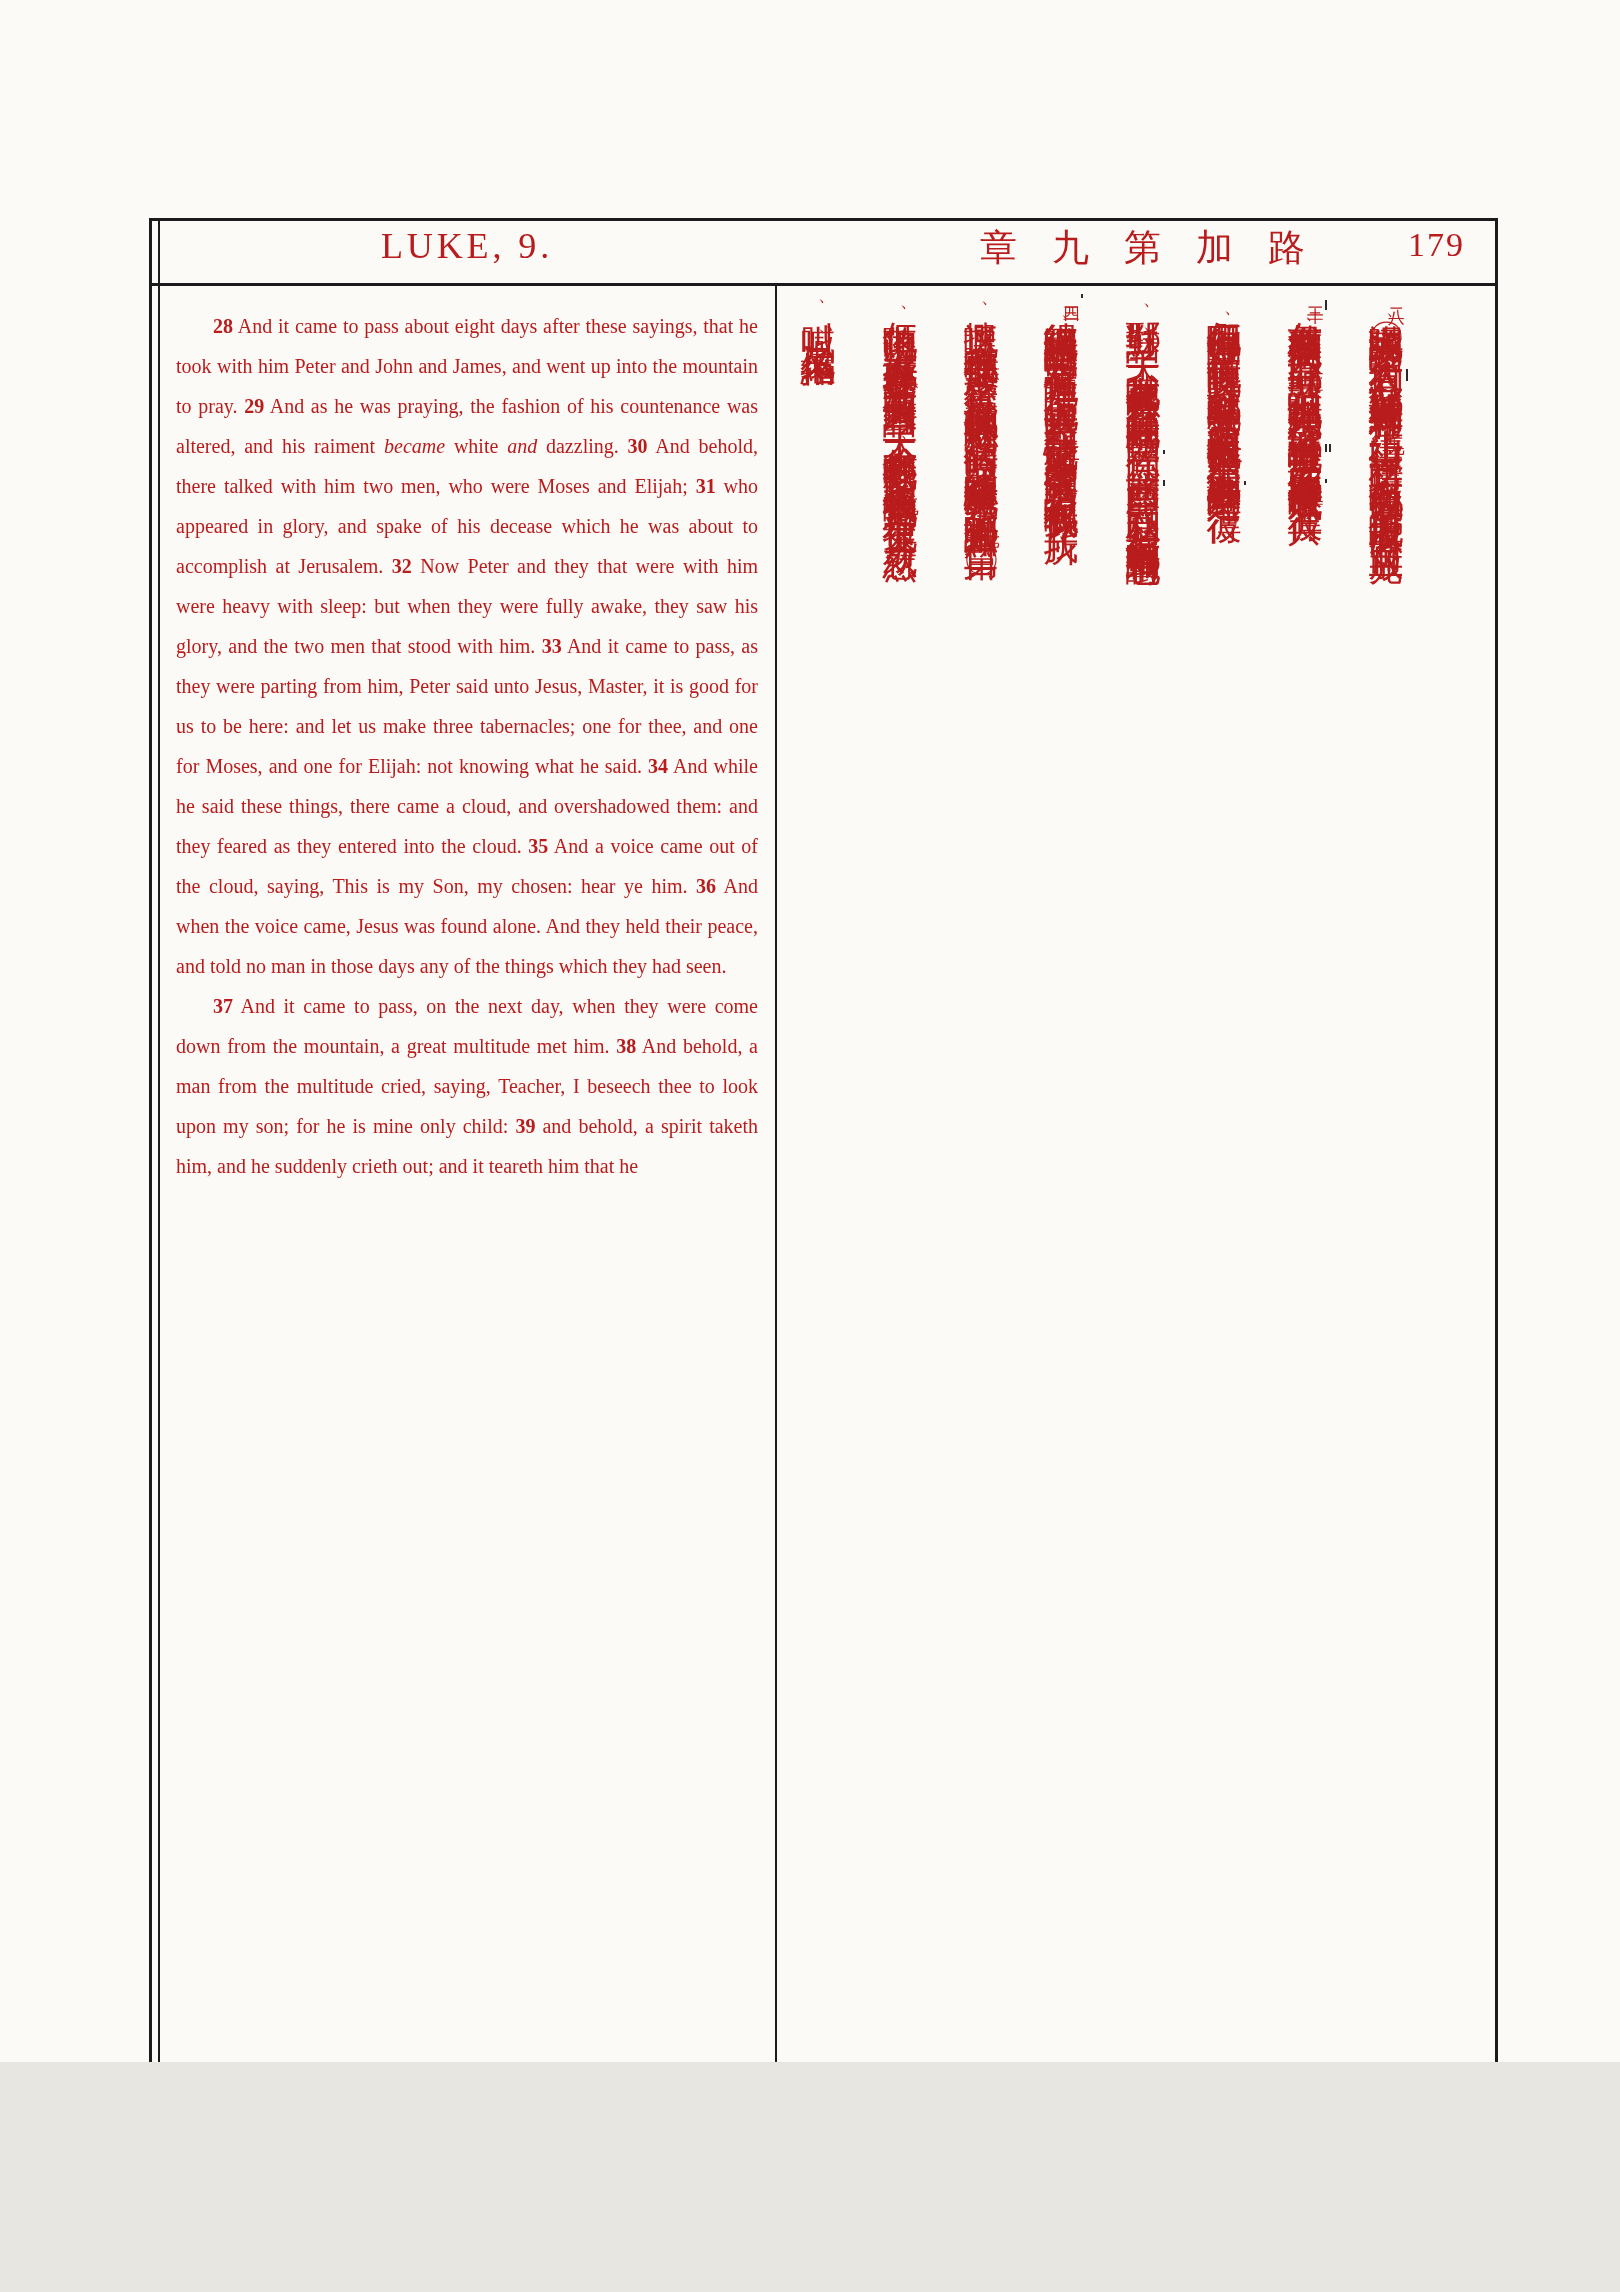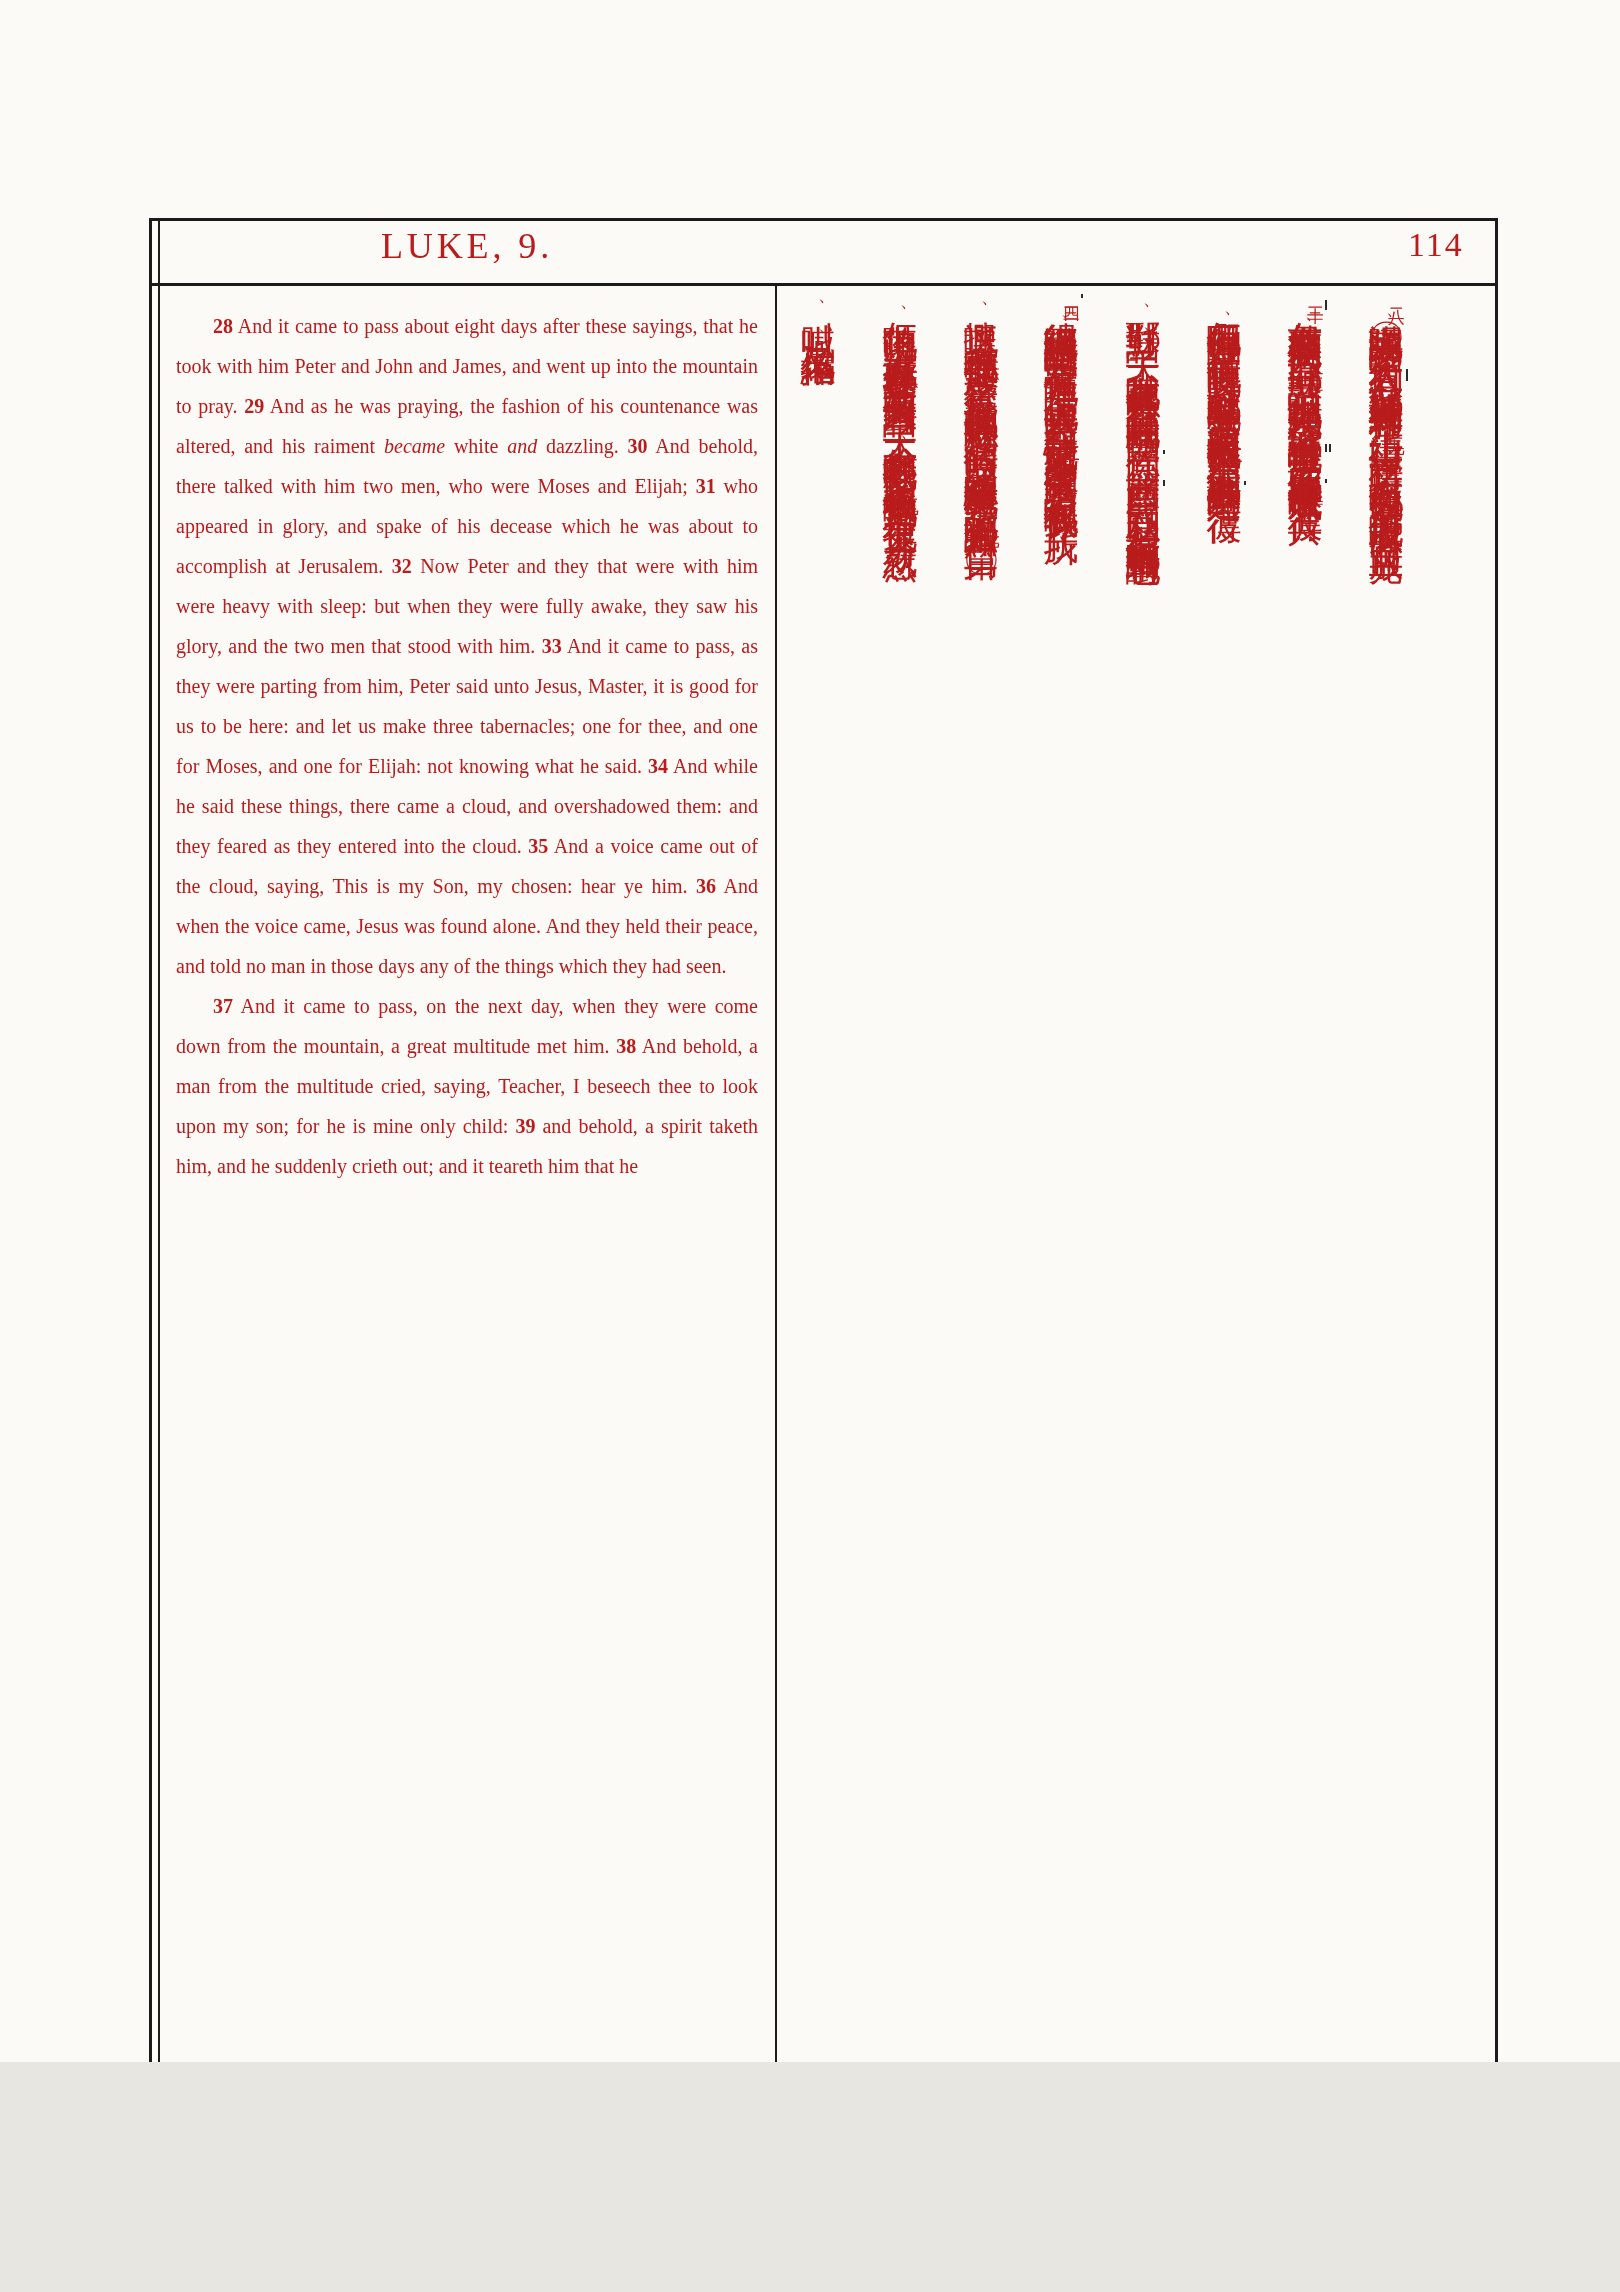--- a/index.html
+++ b/index.html
@@ -33,21 +33,22 @@
 
   <div class="hrule" style="left:149px;top:218px;width:1349px;"></div>
   <div class="hrule" style="left:149px;top:283px;width:1349px;"></div>
   <div class="hrule" style="left:149px;top:2203px;width:1349px;"></div>
   <div class="vrule" style="left:149px;top:218px;height:1998px;"></div>
   <div class="vrule" style="left:158px;top:218px;height:1998px;width:2px;"></div>
   <div class="vrule" style="left:1495px;top:218px;height:1989px;"></div>
   <div class="vrule" style="left:775px;top:283px;height:1923px;width:2px;"></div>
 
   <div id="header-en">LUKE, 9.</div>
-  <div id="page-num">114</div>
+  <div id="header-zh">章九第加路</div>
+  <div id="page-num">179</div>
 
   <div id="english-col">
       <p><span class="vnum">28</span> And it came to pass about eight days after these sayings, that he took with him Peter and John and James, and went up into the mountain to pray.  <span class="vnum">29</span> And as he was praying, the fashion of his countenance was altered, and his raiment <i>became</i> white <i>and</i> dazzling. <span class="vnum">30</span> And behold, there talked with him two men, who were Moses and Elijah; <span class="vnum">31</span> who appeared in glory, and spake of his decease which he was about to accomplish at Jerusalem.  <span class="vnum">32</span> Now Peter and they that were with him were heavy with sleep: but when they were fully awake, they saw his glory, and the two men that stood with him. <span class="vnum">33</span> And it came to pass, as they were parting from him, Peter said unto Jesus, Master, it is good for us to be here: and let us make three tabernacles; one for thee, and one for Moses, and one for Elijah: not knowing what he said.  <span class="vnum">34</span> And while he said these things, there came a cloud, and overshadowed them: and they feared as they entered into the cloud.  <span class="vnum">35</span> And a voice came out of the cloud, saying, This is my Son, my chosen: hear ye him.  <span class="vnum">36</span> And when the voice came, Jesus was found alone. And they held their peace, and told no man in those days any of the things which they had seen.</p>
       <p><span class="vnum">37</span> And it came to pass, on the next day, when they were come down from the mountain, a great multitude met him.  <span class="vnum">38</span> And behold, a man from the multitude cried, saying, Teacher, I beseech thee to look upon my son; for he is mine only child: <span class="vnum">39</span> and behold, a spirit taketh him, and he suddenly crieth out; and it teareth him that he</p>
     </div>
 
   <div id="chinese-block">
       <div class="cn-col" style="left: 1340px;"><span class="ct">〇</span><span class="vno">二八</span><span class="ct">講完呢的說話之後</span><span class="punc">、</span><span class="ct">大約有八日</span><span class="punc">、</span><span class="ct">耶穌帶埋</span><span class="ct pn">彼得</span><span class="ct pn">約翰</span><span class="ct pn">雅各</span><span class="punc">、</span><span class="ct">上山祈禱</span><span class="vno">。二九</span><span class="ct">祈禱之時</span><span class="punc">、</span><span class="ct">佢嘅面貌改變</span><span class="punc">、</span><span class="ct">佢嘅衣服潔白</span><span class="punc">、</span><span class="ct">而且放光</span><span class="punc">。</span></div>
       <div class="cn-col" style="left: 1259px;"><span class="vno">三十</span><span class="ct">忽然有</span><span class="ct pn">摩西</span><span class="ct pn">以利亞</span><span class="ct">兩個人</span><span class="punc">、</span><span class="ct">同耶穌講話</span><span class="punc">、</span><span class="vno">三一</span><span class="ct">佢哋在榮光中顯現</span><span class="punc">、</span><span class="ct">講論耶穌去世嘅事</span><span class="punc">、</span><span class="ct">卽係佢在</span><span class="ct pl">耶路撒冷</span><span class="ct">將要做成嘅</span><span class="vno">。三二</span><span class="ct pn">彼得</span><span class="ct">共</span></div>
       <div class="cn-col" style="left: 1178px;"><span class="ct">佢嘅同伴瞓得好重</span><span class="punc">、</span><span class="ct">佢哋醒曉之時</span><span class="punc">、</span><span class="ct">就睇見耶穌嘅榮光</span><span class="punc">、</span><span class="ct">與及同佢企處嘅個兩個人</span><span class="vno">。三三</span><span class="ct">個兩個人正在共耶穌離別之時</span><span class="punc">、</span><span class="ct pn">彼得</span></div>

